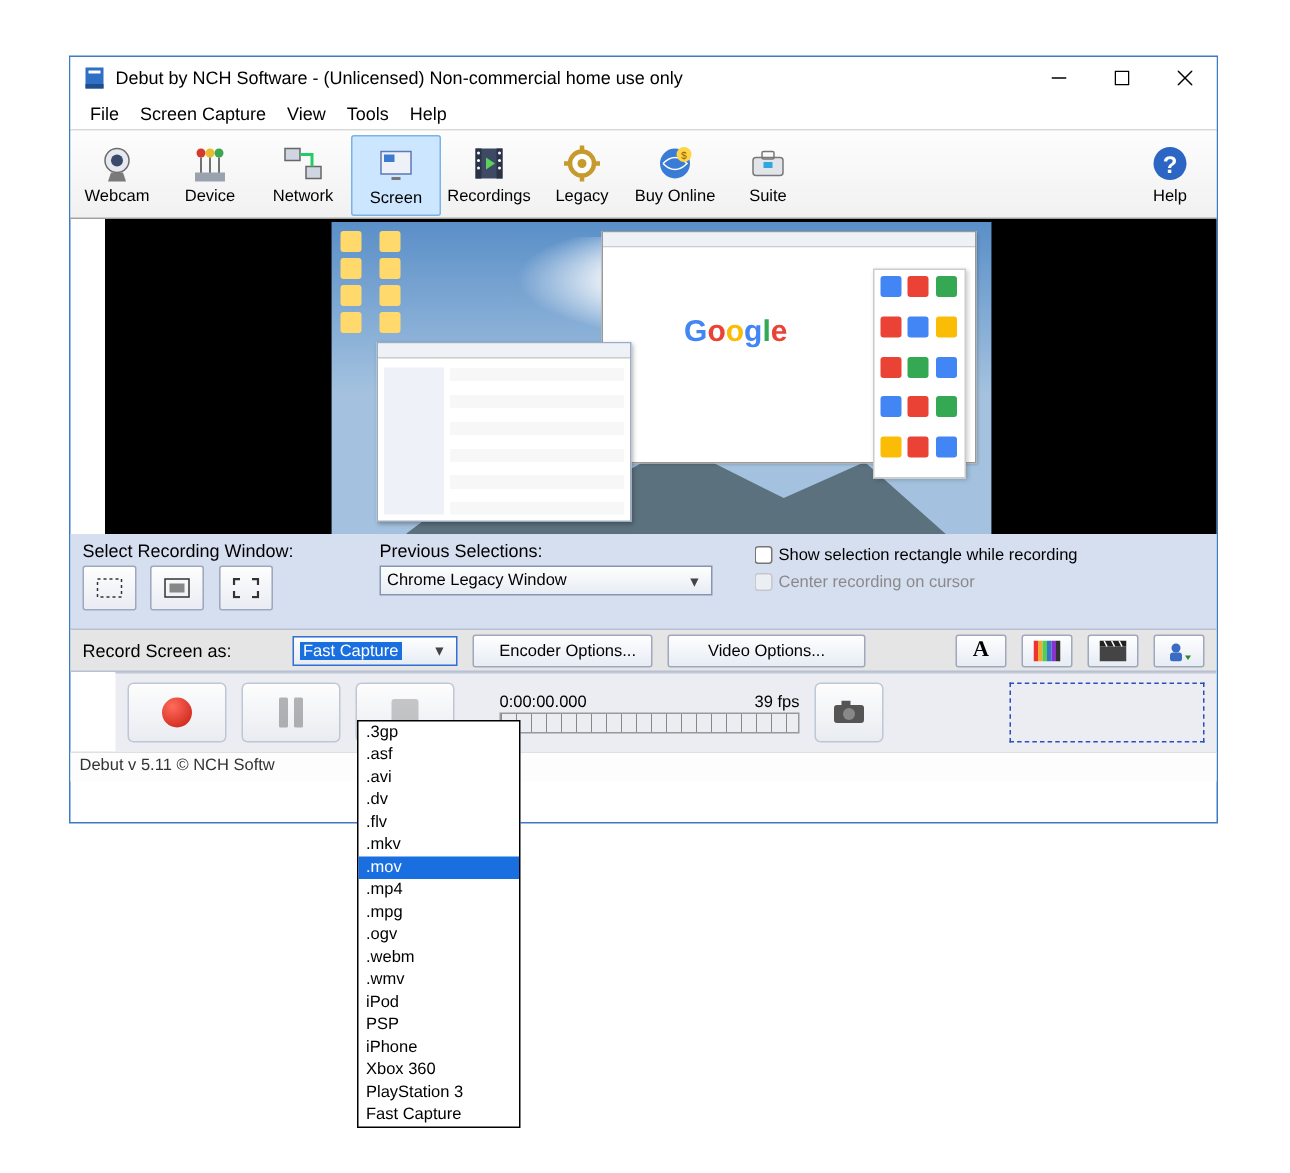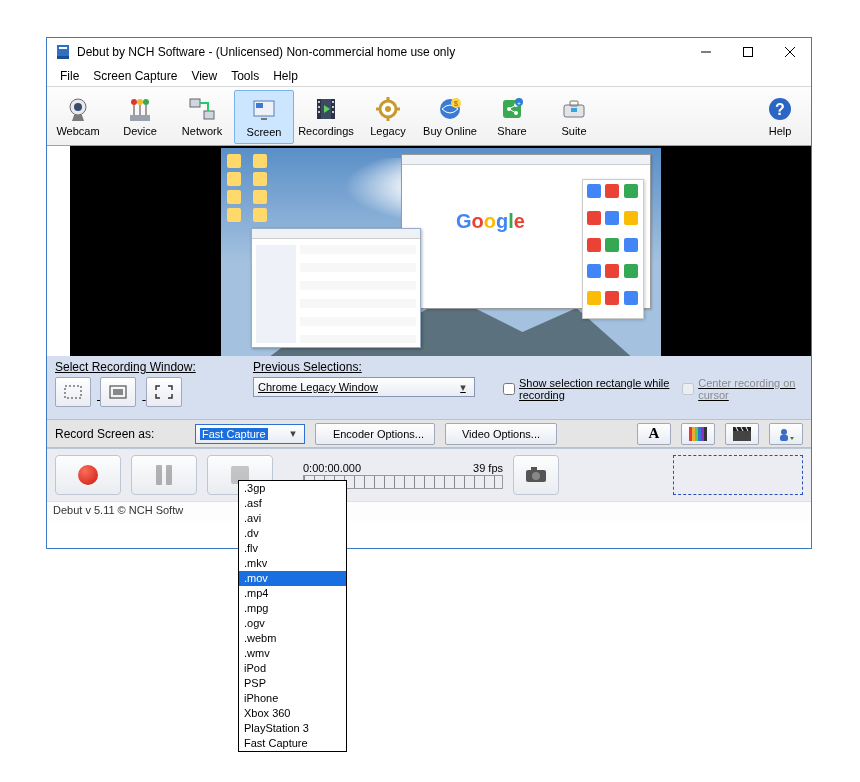--- a/index.html
+++ b/index.html
@@ -33,33 +33,33 @@
   .thumb-body { position:absolute; top:10px; left:0; right:0; bottom:0; background:#fff; }
   .glogo { font-family:Arial; font-size:20px; font-weight:bold; text-align:center; position:absolute; top:45px; left:0; right:70px;}
   .glogo .g1{color:#4285f4}.glogo .g2{color:#ea4335}.glogo .g3{color:#fbbc05}.glogo .g4{color:#4285f4}.glogo .g5{color:#34a853}.glogo .g6{color:#ea4335}
   .apps-panel{position:absolute;right:6px;top:14px;width:62px;height:140px;background:#fff;border:1px solid #ccc;box-shadow:1px 1px 3px rgba(0,0,0,.2);padding:4px;display:grid;grid-template-columns:repeat(3,1fr);gap:4px;}
   .apps-panel div{width:14px;height:14px;border-radius:2px;}
   .file-explorer{position:absolute;left:30px;top:80px;width:170px;height:120px;background:#fff;border:1px solid #9badc4;box-shadow:1px 1px 3px rgba(0,0,0,.3);}
   .desktop-icons{position:absolute;left:6px;top:6px;display:grid;grid-template-columns:18px 18px;gap:4px 8px;}
   .desktop-icons div{width:14px;height:14px;background:#ffd96b;border-radius:2px;}
   
   .panel { background:#d6dff0; padding:4px 8px; border-bottom:1px solid #b7c0d4; }
-  .sel-panel { height:64px; display:flex; gap:20px;text-decoration:underline; }
+  .sel-panel { height:64px; display:flex; gap:20px; }
   .lbl { font-size:12px; margin-bottom:3px;}
   .icon-btn { width:36px; height:30px; border:1px solid #9fa8bc; background:linear-gradient(#fefefe,#e9ecf3); border-radius:2px; display:inline-flex; align-items:center; justify-content:center; margin-right:6px; }
   .combo { height:20px; border:1px solid #8695b2; background:linear-gradient(#fefefe,#e7ecf4); padding:0 4px; display:flex; align-items:center; justify-content:space-between; font-size:11px; gap:6px;}
   .combo .chev { width:14px; text-align:center; color:#444;}
   .chk { display:flex; align-items:center; gap:4px; font-size:11px; height:16px;}
   .chk input { width:12px; height:12px; margin:0;}
   .chk.disabled { color:#8a8a8a; }
   .btn { height:22px; border:1px solid #9fa8bc; background:linear-gradient(#fefefe,#e7ecf4); border-radius:2px; padding:0 10px; font-size:11px; display:inline-flex; align-items:center; }
   .rec-panel { height:28px; display:flex; align-items:center; gap:10px; background:#e5e5e5; }
   .small-ico-btn { width:34px; height:22px; border:1px solid #9fa8bc; background:linear-gradient(#fefefe,#e7ecf4); border-radius:2px; display:inline-flex; align-items:center; justify-content:center; }
   
-  .transport { height:53px; background:#ebedf2; border-top:1px solid #bfc6d4; display:flex; align-items:center; padding:6px 8px; gap:10px;}
+  .transport { height:53px; background:#ebedf2; border-top:1px solid #bfc6d4; display:flex; align-items:center; padding:6px 8px; gap:10px;margin-left:30px;}
   .big-btn { width:66px; height:40px; border:1px solid #bfc6d4; border-radius:4px; background:linear-gradient(#fdfdfd,#e9ecf1); display:flex; align-items:center; justify-content:center;}
   .rec-dot { width:20px; height:20px; background:radial-gradient(circle at 35% 30%,#ff6b5c,#c61b0f); border-radius:50%;}
   .pause-bars { display:flex; gap:4px; opacity:.35;}
   .pause-bars div{width:6px;height:20px;background:#333;border-radius:1px;}
   .stop-sq { width:18px; height:18px; background:#666; border-radius:2px; opacity:.35;}
   .timeline { display:flex; flex-direction:column; gap:1px; }
   .timeline-top { display:flex; justify-content:space-between; font-size:11px; width:200px;}
   .ruler { width:200px; height:14px; background:repeating-linear-gradient(90deg,#888 0 1px,transparent 1px 10px); border:1px solid #999;}
   .dashed-box { width:130px; height:40px; border:1px dashed #2b4fba; }
   .statusbar { height:20px; padding:2px 6px; font-size:11px; color:#333; background:#fdfdfd; border-top:1px solid #e0e0e0;}
@@ -176,33 +176,20 @@
       <span>Legacy</span>
     </div>
     <div class="tbtn">
       <svg class="ic" viewBox="0 0 28 28">
             <circle cx="14" cy="14" r="10" fill="#3a7bd5"></circle>
             <path d="M6 14 Q14 6 22 14 Q14 22 6 14" fill="none" stroke="#fff"></path>
             <circle cx="20" cy="8" r="5" fill="#ffd447"></circle>
             <text x="20" y="11" font-size="7" text-anchor="middle" fill="#8a5a00">$</text>
           </svg>
       <span>Buy Online</span>
-    </div>
-    <div class="tbtn">
-      <svg class="ic" viewBox="0 0 28 28">
-            <rect x="5" y="5" width="18" height="18" rx="3" fill="#3aaa52"></rect>
-            <circle cx="11" cy="14" r="2" fill="#fff"></circle>
-            <circle cx="18" cy="10" r="2" fill="#fff"></circle>
-            <circle cx="18" cy="18" r="2" fill="#fff"></circle>
-            <line x1="11" y1="14" x2="18" y2="10" stroke="#fff"></line>
-            <line x1="11" y1="14" x2="18" y2="18" stroke="#fff"></line>
-            <circle cx="21" cy="7" r="4" fill="#2b7fd5"></circle>
-            <text x="21" y="10" font-size="6" text-anchor="middle" fill="#fff">+</text>
-          </svg>
-      <span>Share</span>
     </div>
     <div class="tbtn">
       <svg class="ic" viewBox="0 0 28 28">
             <rect x="4" y="10" width="20" height="12" rx="2" fill="#e1e5ea" stroke="#777"></rect>
             <rect x="10" y="6" width="8" height="5" rx="1" fill="none" stroke="#777"></rect>
             <rect x="11" y="13" width="6" height="4" fill="#31a5e0"></rect>
           </svg>
       <span>Suite</span>
     </div>
     <div class="spacer"></div>
@@ -287,42 +274,42 @@
         </div>
       </div>
     </div>
     <div style="width:230px;">
       <div class="lbl">Previous Selections:</div>
       <div class="combo" style="width:222px;">
         <span class="val">Chrome Legacy Window</span>
         <span class="chev">▾</span>
       </div>
     </div>
-    <div style="flex:1; display:flex; flex-direction:row; gap:2px; padding-top:2px;align-items:center;">
+    <div style="flex:1; display:flex; flex-direction:column; gap:2px; padding-top:2px;">
       <label class="chk">
             <input type="checkbox" style="">
             <span>Show selection rectangle while recording</span>
           </label>
       <label class="chk disabled">
             <input type="checkbox" disabled="" style="">
             <span>Center recording on cursor</span>
           </label>
     </div>
   </div>
 
   <div class="panel rec-panel">
     <span style="width:130px;">Record Screen as:</span>
     <div class="combo focused" style="width:110px;">
       <span class="val">Fast Capture</span>
       <span class="chev">▾</span>
     </div>
     <div class="btn" style="width:120px;justify-content:flex-end;">
           <span>Encoder Options...</span>
         </div>
-    <div class="btn" style="width:112px;justify-content:center;">
+    <div class="btn" style="width:132px;justify-content:center;">
           <span>Video Options...</span>
         </div>
     <div style="flex:1"></div>
     <div class="small-ico-btn">
           <span style="font-family:serif;font-size:15px;font-weight:bold;">A</span>
         </div>
     <div class="small-ico-btn">
           <svg width="18" height="14">
             <rect width="3" height="14" x="0" fill="#e33"></rect>
             <rect width="3" height="14" x="3" fill="#ea3"></rect>

